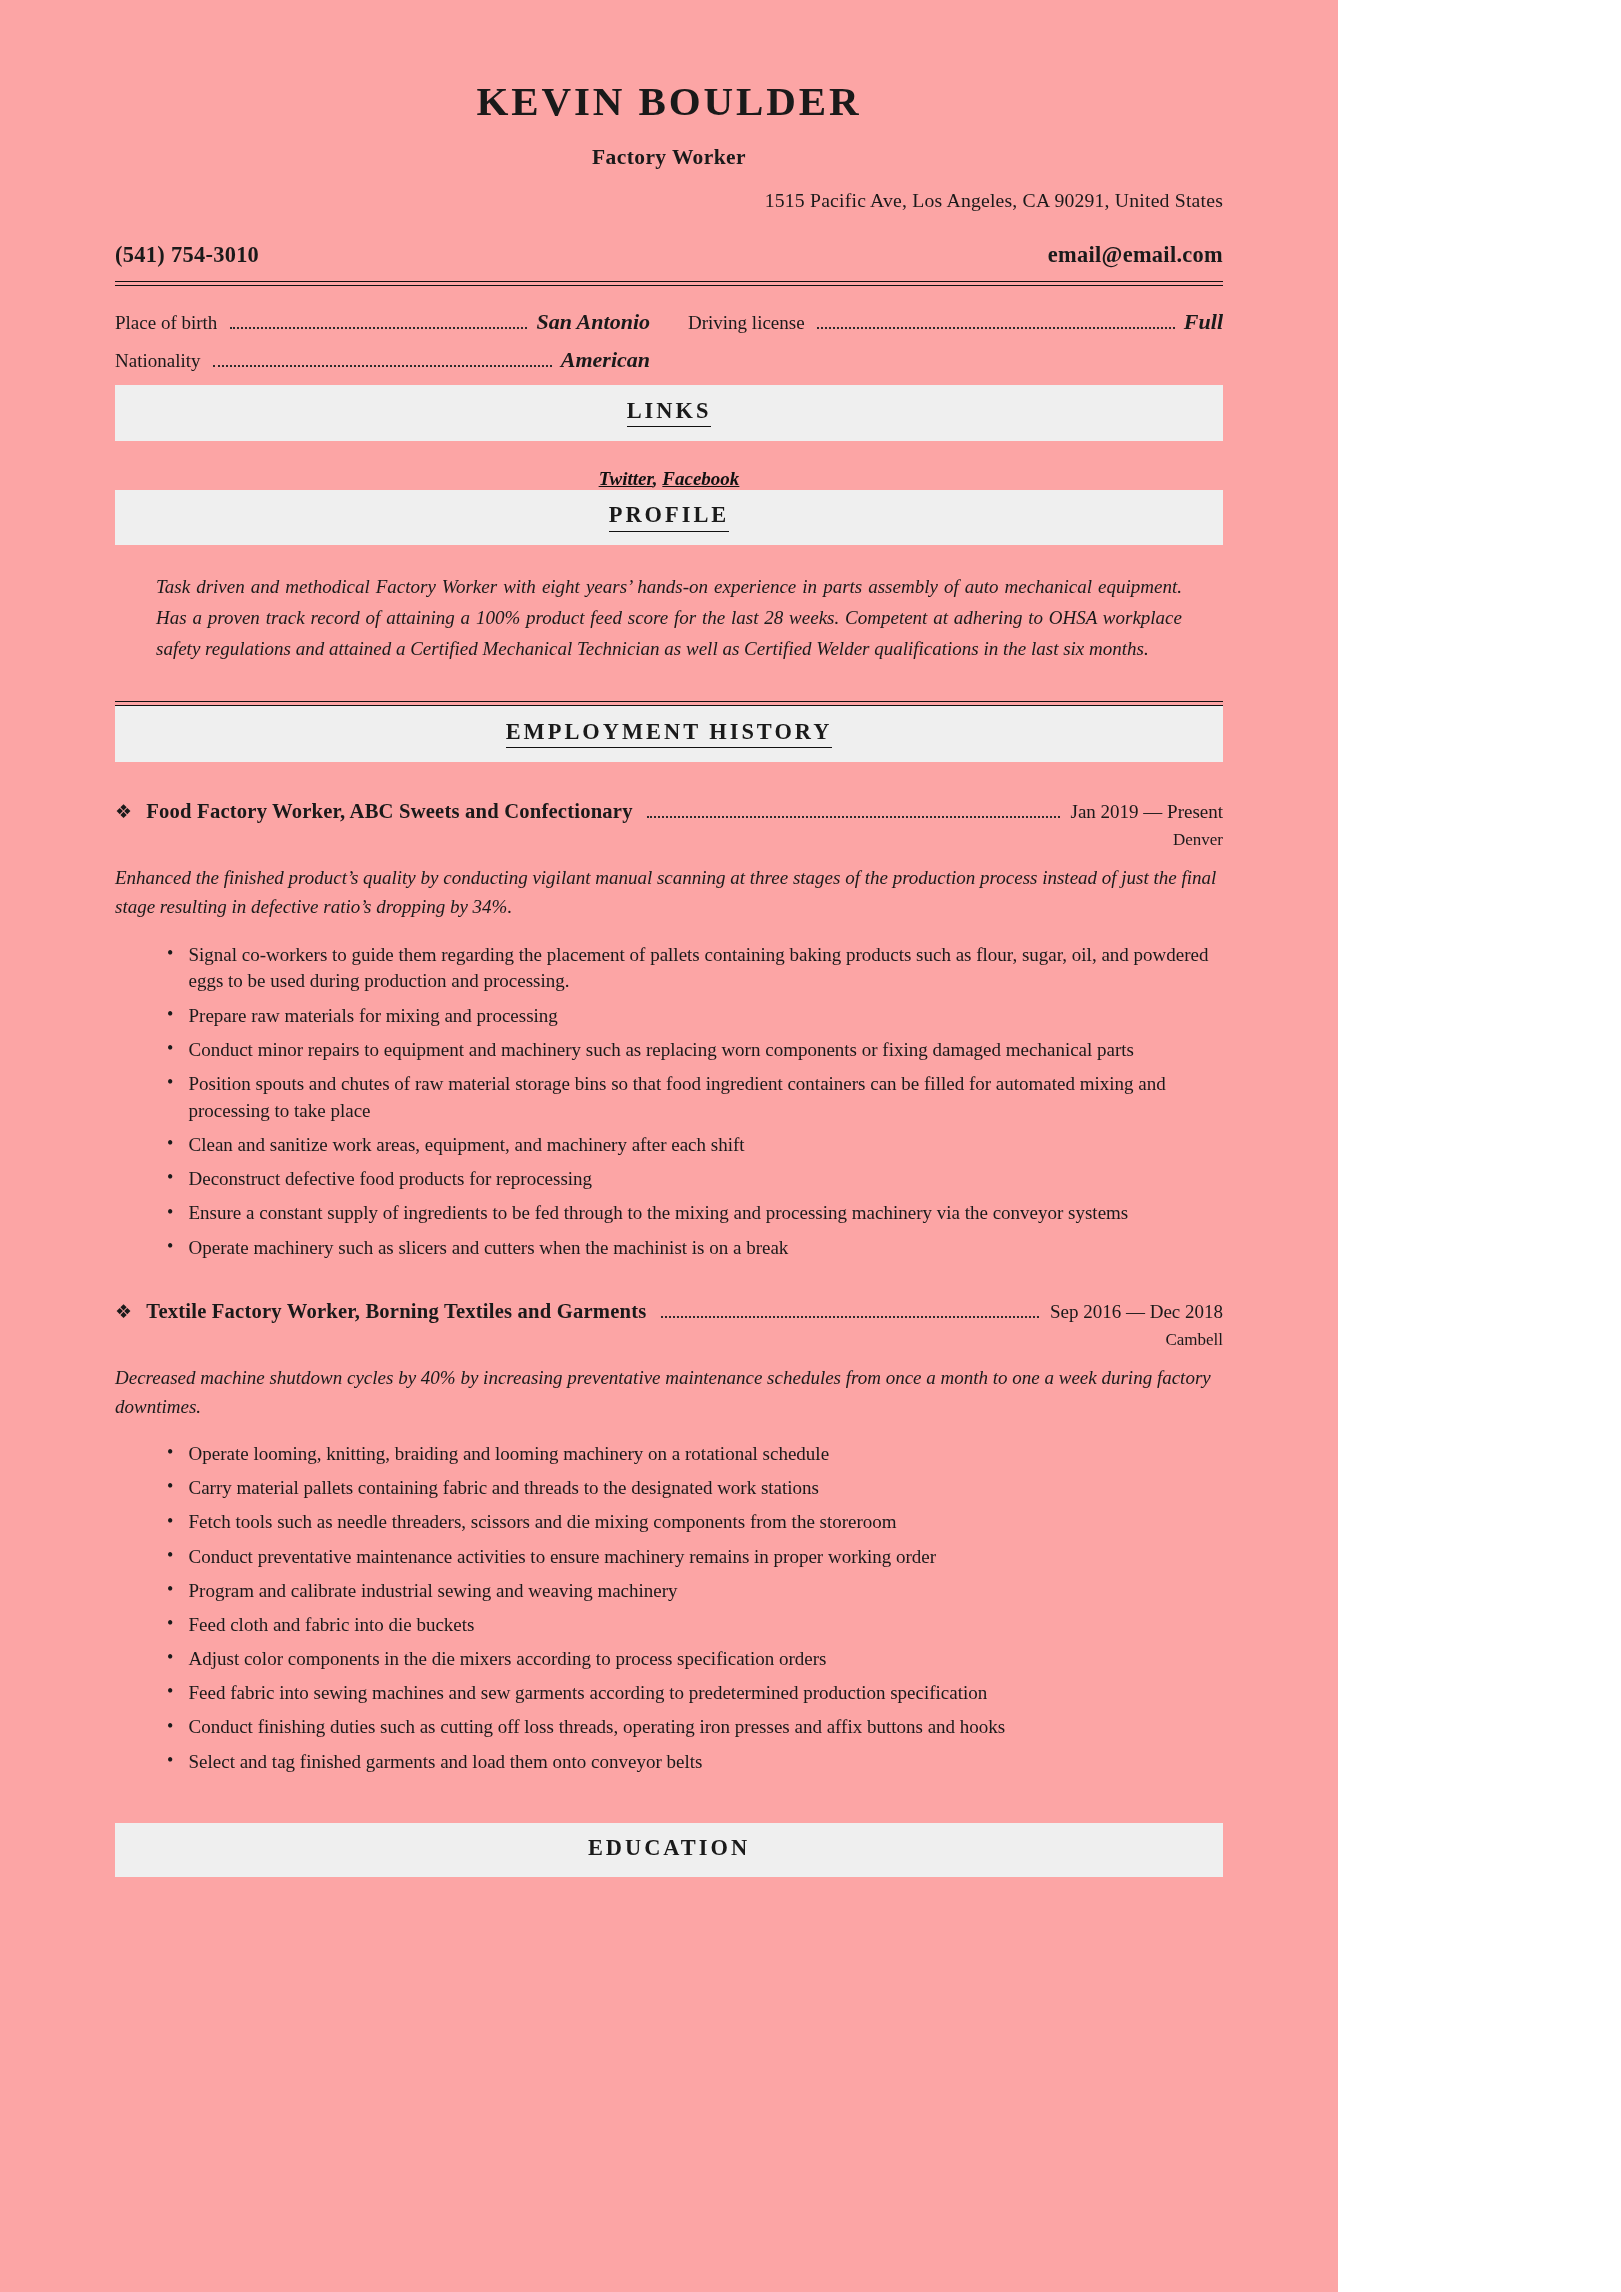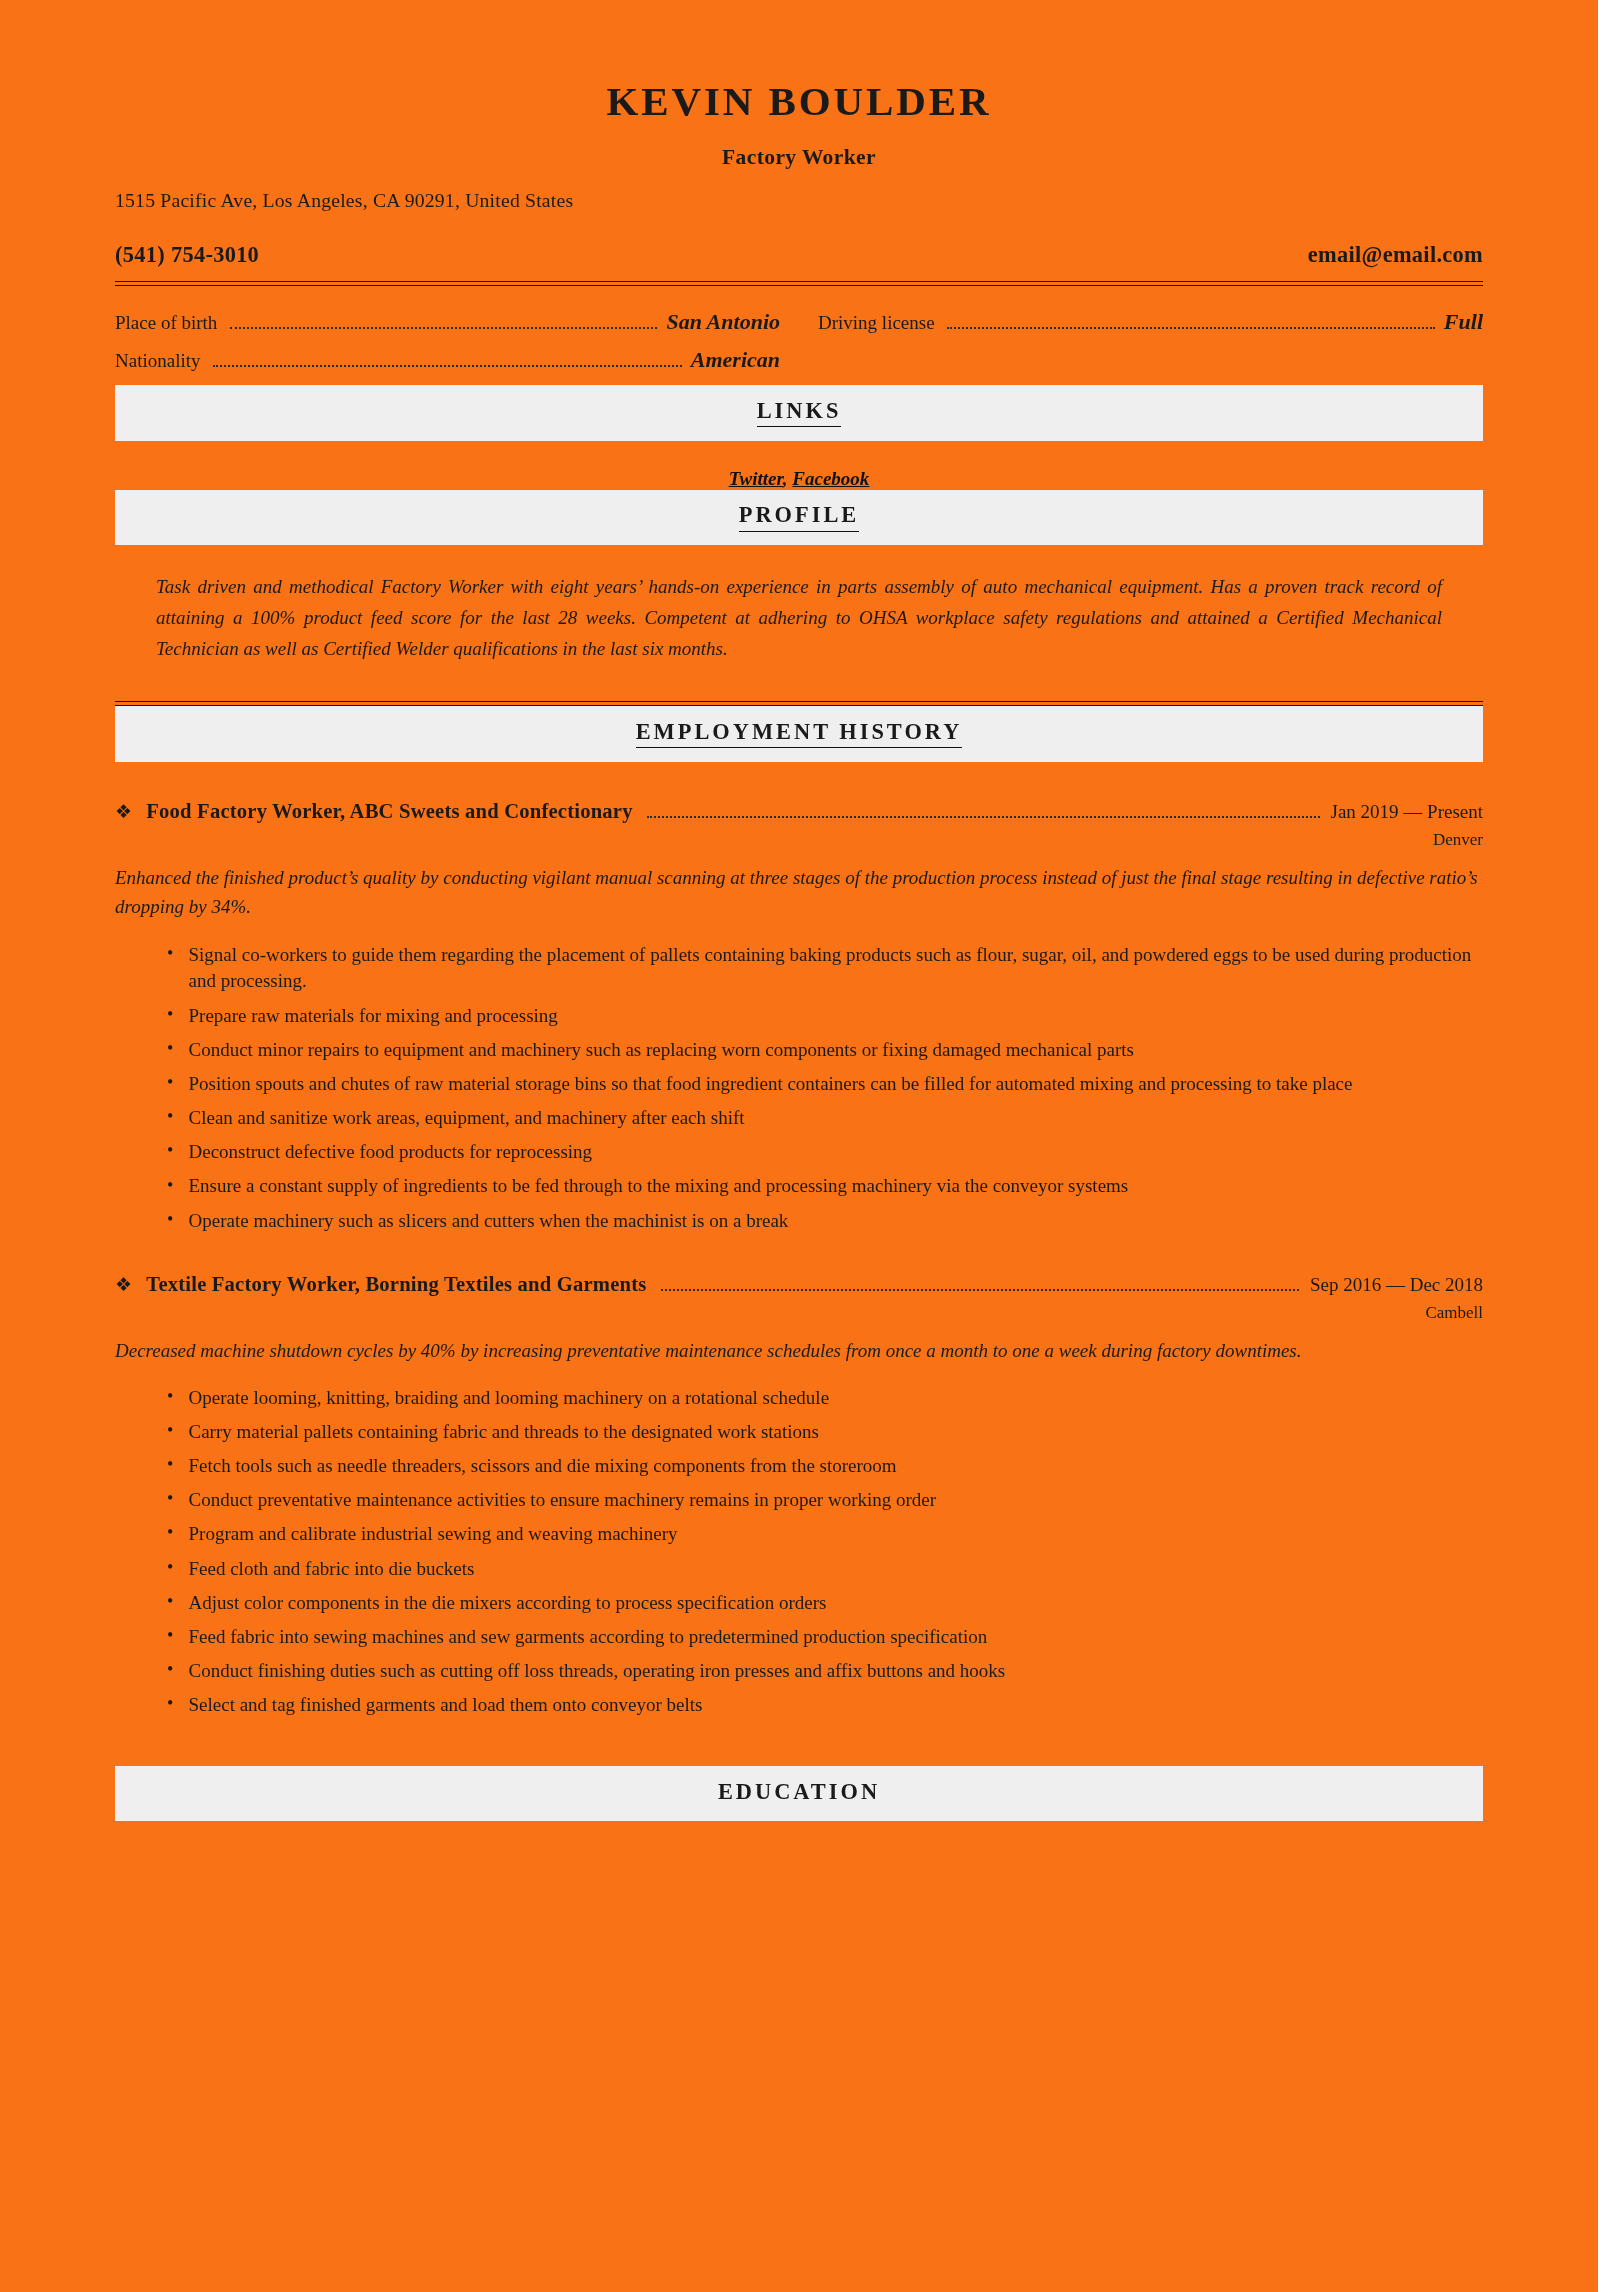--- a/index.html
+++ b/index.html
@@ -7,23 +7,23 @@
     padding: 0;
     background: #ffffff;
   }
   body {
     width: 1621px;
     font-family: "Liberation Serif", serif;
     color: #1a1a1a;
     -webkit-font-smoothing: antialiased;
   }
   .page {
-    width: 1598px;
+    width: 1338px;
     min-height: 2293px;
-    background: #f97316;
+    background: #fca5a5;
     box-sizing: border-box;
     padding: 52px 115px 0 115px;
     position: relative;
   }
   
   .name {
     text-align: center;
     font-size: 41px;
     letter-spacing: 2.9px;
     font-weight: bold;
@@ -31,21 +31,21 @@
     font-family: "Liberation Serif", serif;
   }
   .job-title {
     text-align: center;
     font-size: 21.5px;
     font-weight: bold;
     margin-top: 19.7px;
     letter-spacing: 0.4px;
   }
   .address {
-    text-align: left;
+    text-align: right;
     font-size: 19.7px;
     margin-top: 19.7px;
     letter-spacing: 0.2px;
   }
   .contact-row {
     display: flex;
     justify-content: space-between;
     align-items: center;
     margin-top: 30px;
     font-size: 22.4px;

